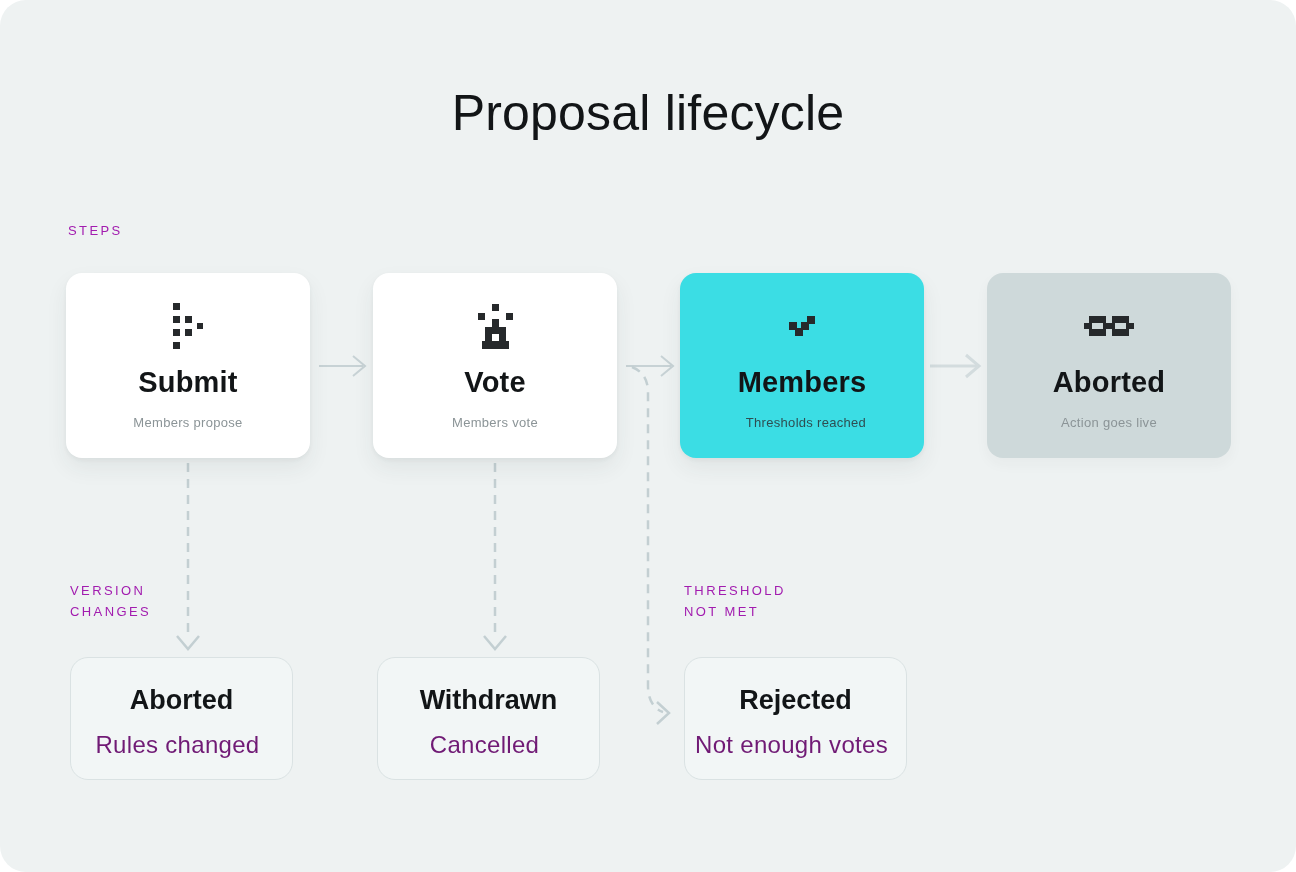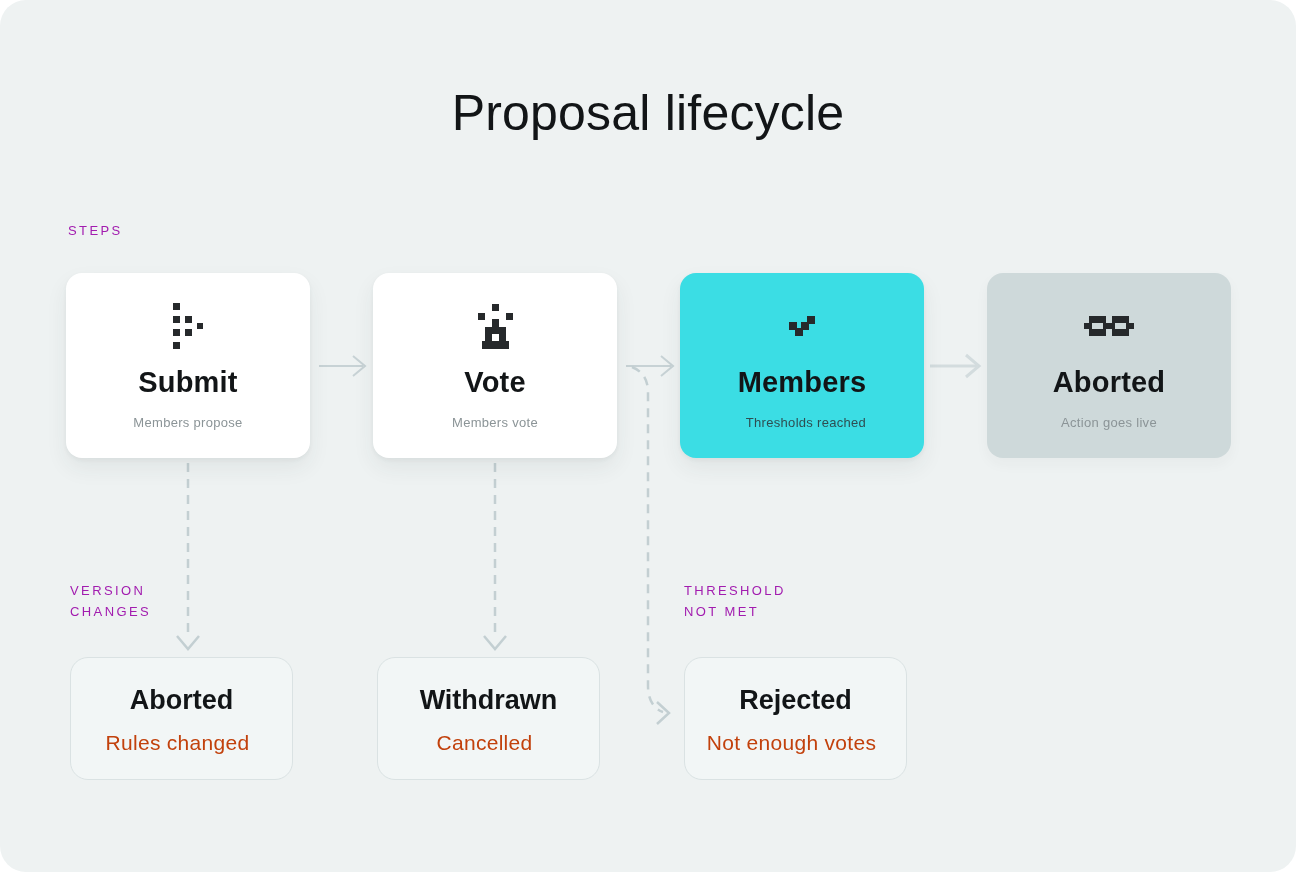--- a/index.html
+++ b/index.html
@@ -69,22 +69,22 @@
   .outcome-card.pos0 { left: 70px;  }
   .outcome-card.pos1 { left: 377px; padding-left: 48px; }
   .outcome-card.pos2 { left: 684px; }
   .outcome-title {
     position: absolute; left: 0; right: 0; top: 27px;
     text-align: center; font-size: 27px; font-weight: 700;
     color: #121517;
   }
   .outcome-sub {
     position: absolute; left: 0; right: 8px; top: 73px;
-    text-align: center; font-size: 21px; font-weight: 400;
-    color: #c2410c; letter-spacing: 0.3px;
+    text-align: center; font-size: 24px; font-weight: 400;
+    color: #701a75; letter-spacing: 0.3px;
   }
   .px { fill: #26292B; }
   .px-slot { fill: #CED9DA; }
 </style>
 </head>
 <body>
 
 <div class="panel">
 
   <h1 class="title">Proposal lifecycle</h1>

